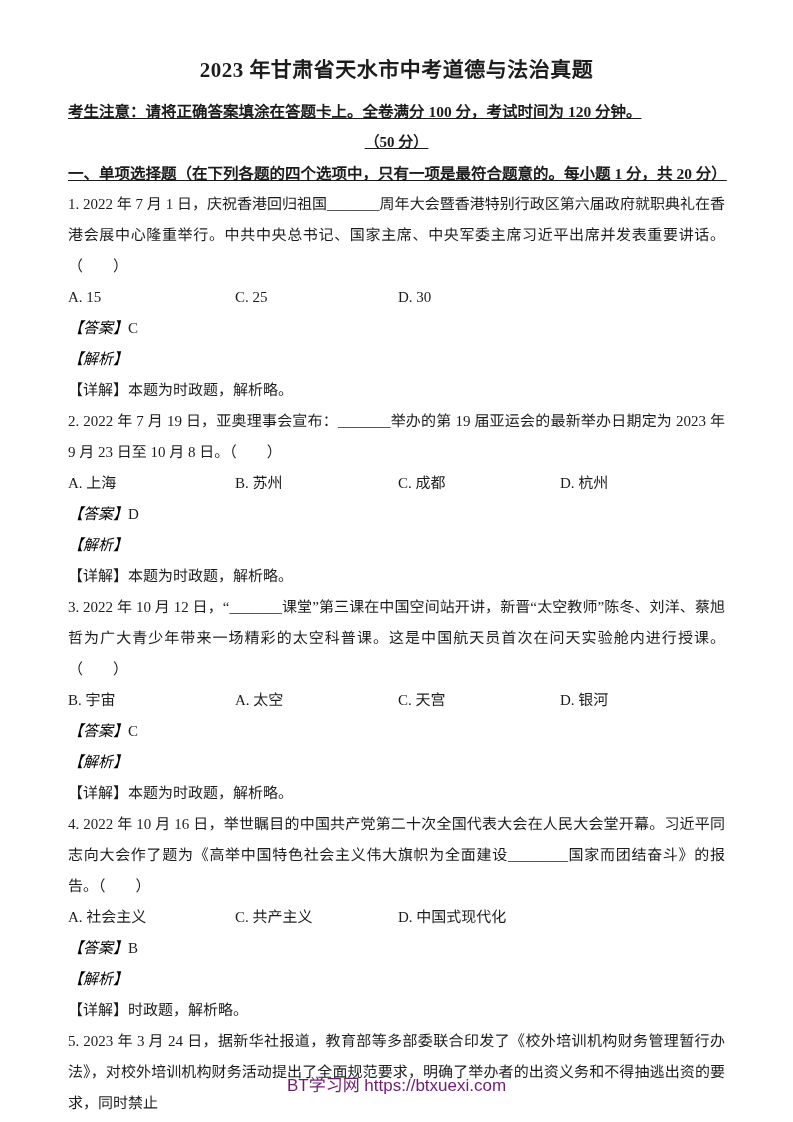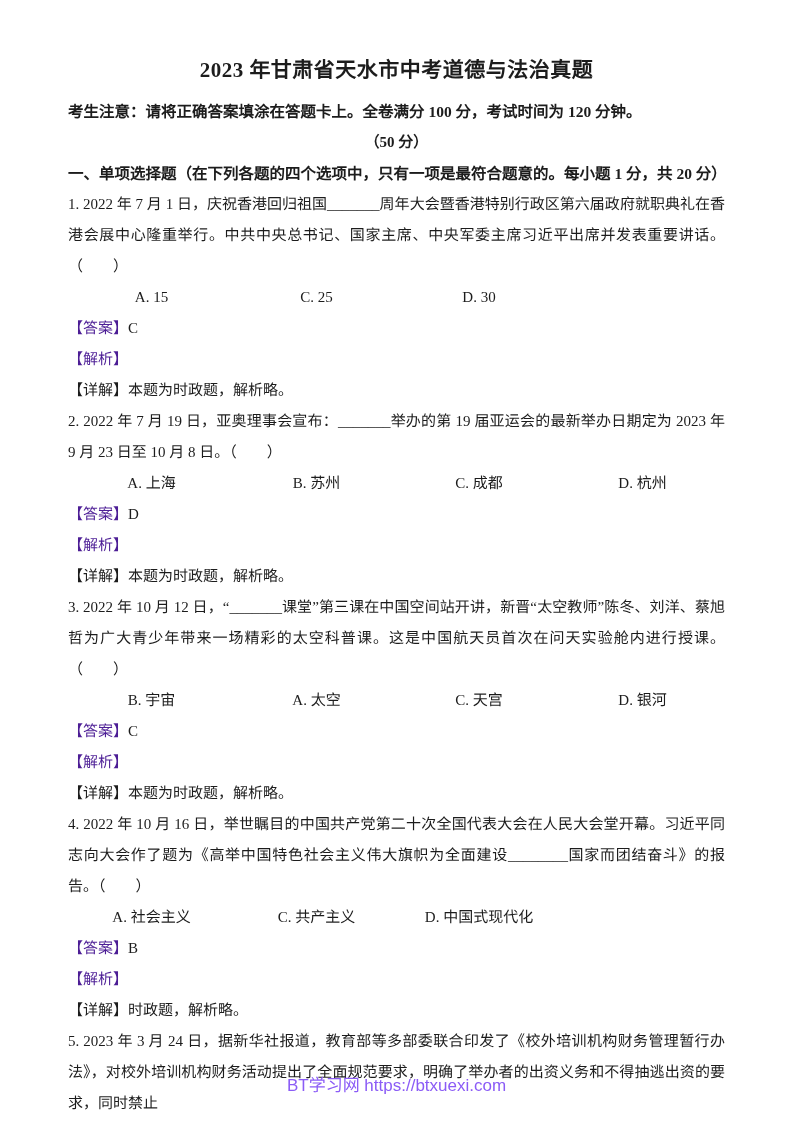--- a/index.html
+++ b/index.html
@@ -21,40 +21,40 @@
     font-weight: 700;
     text-align: center;
     line-height: 36px;
     margin-bottom: 8px;
     letter-spacing: 0.5px;
   }
   .row {
     font-size: 15px;
     line-height: 31px;
   }
-  .bold { font-weight: 700; }
+  .bold { font-weight: 700; text-decoration: underline; }
   .center { text-align: center; }
   .justify { text-align: justify; }
   .notice { font-size: 15.5px; }
   .section-heading { font-size: 15.5px; }
   .stem { text-align: justify; }
   .options {
     display: grid;
     grid-template-columns: 167px 163px 162px 1fr;
   }
-  .opt { white-space: nowrap; text-align: center; }
-  .tag { color: #4c1d95; }
+  .opt { white-space: nowrap; }
+  .tag { color: #000000; font-style: italic; }
   .footer {
     position: absolute;
     left: 0; bottom: 26px;
     width: 100%;
     text-align: center;
     font-family: "Liberation Sans", "DejaVu Sans", sans-serif;
     font-size: 17px;
-    color: #8b5cf6;
+    color: #701a75;
   }
 </style>
 </head>
 <body>
 
 <div class="page">
 
   <h1 class="doc-title">2023 年甘肃省天水市中考道德与法治真题</h1>
 
   <p class="row notice bold justify">考生注意：请将正确答案填涂在答题卡上。全卷满分 100 分，考试时间为 120 分钟。</p>

